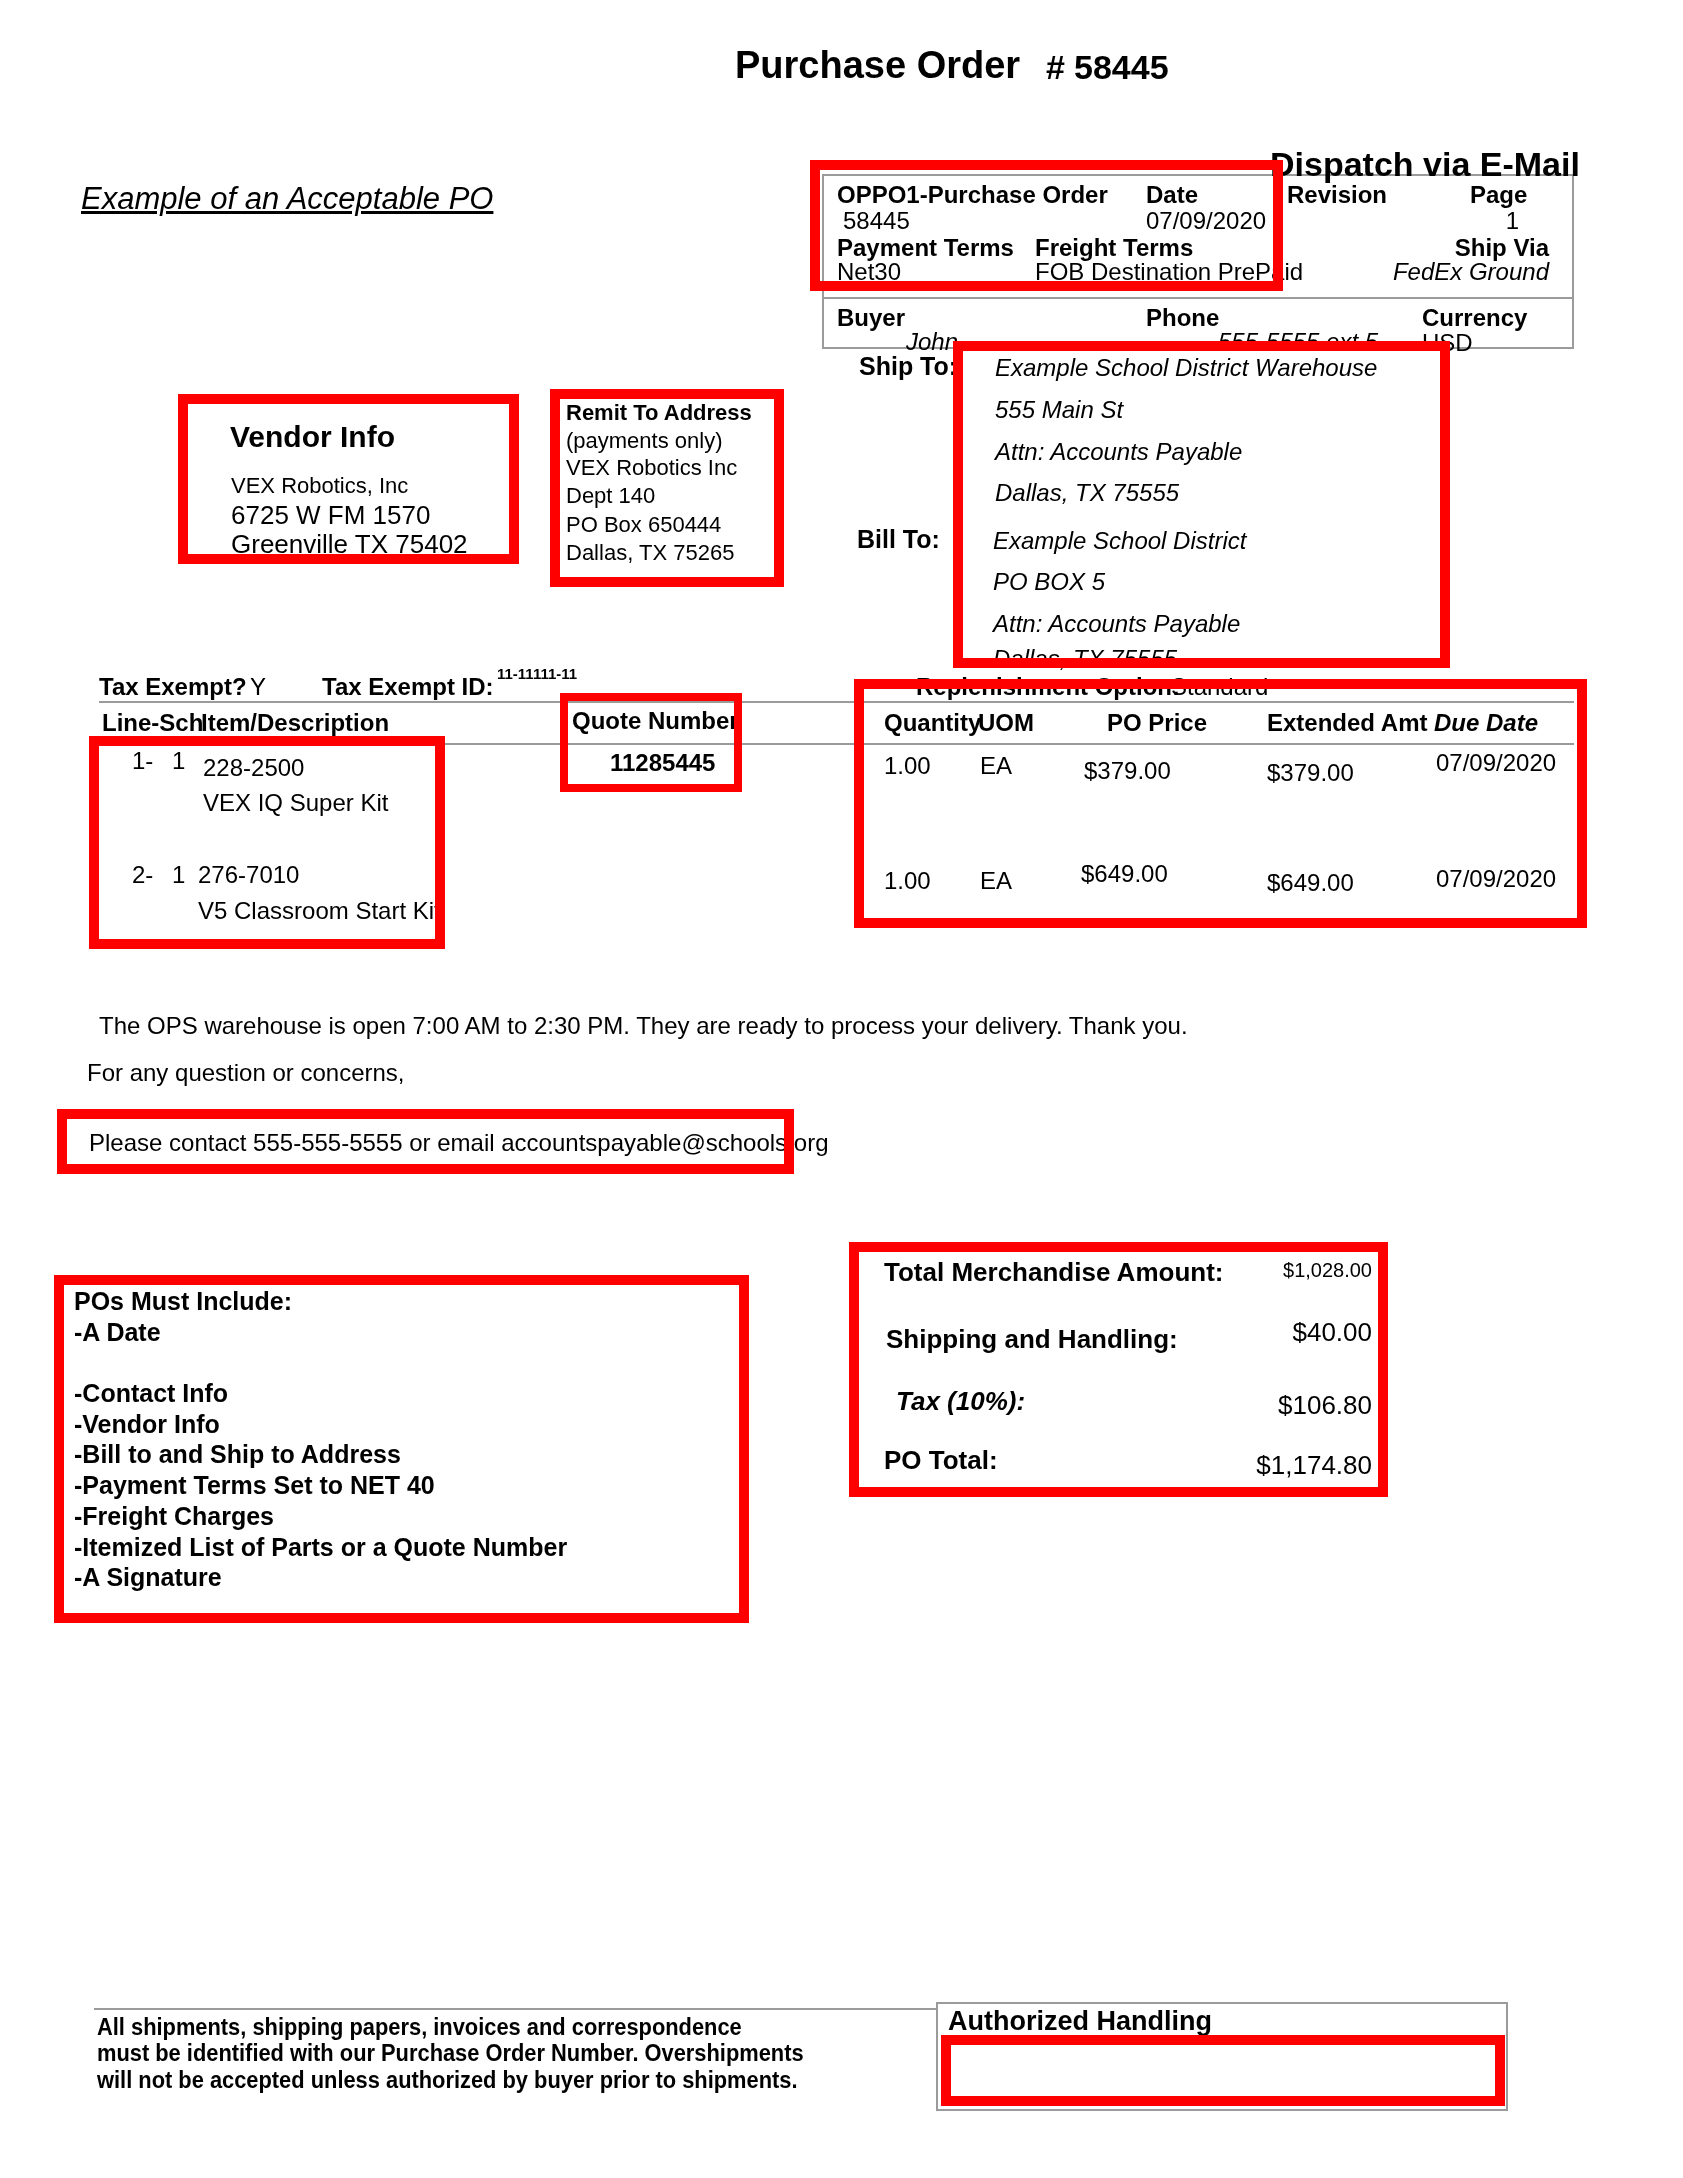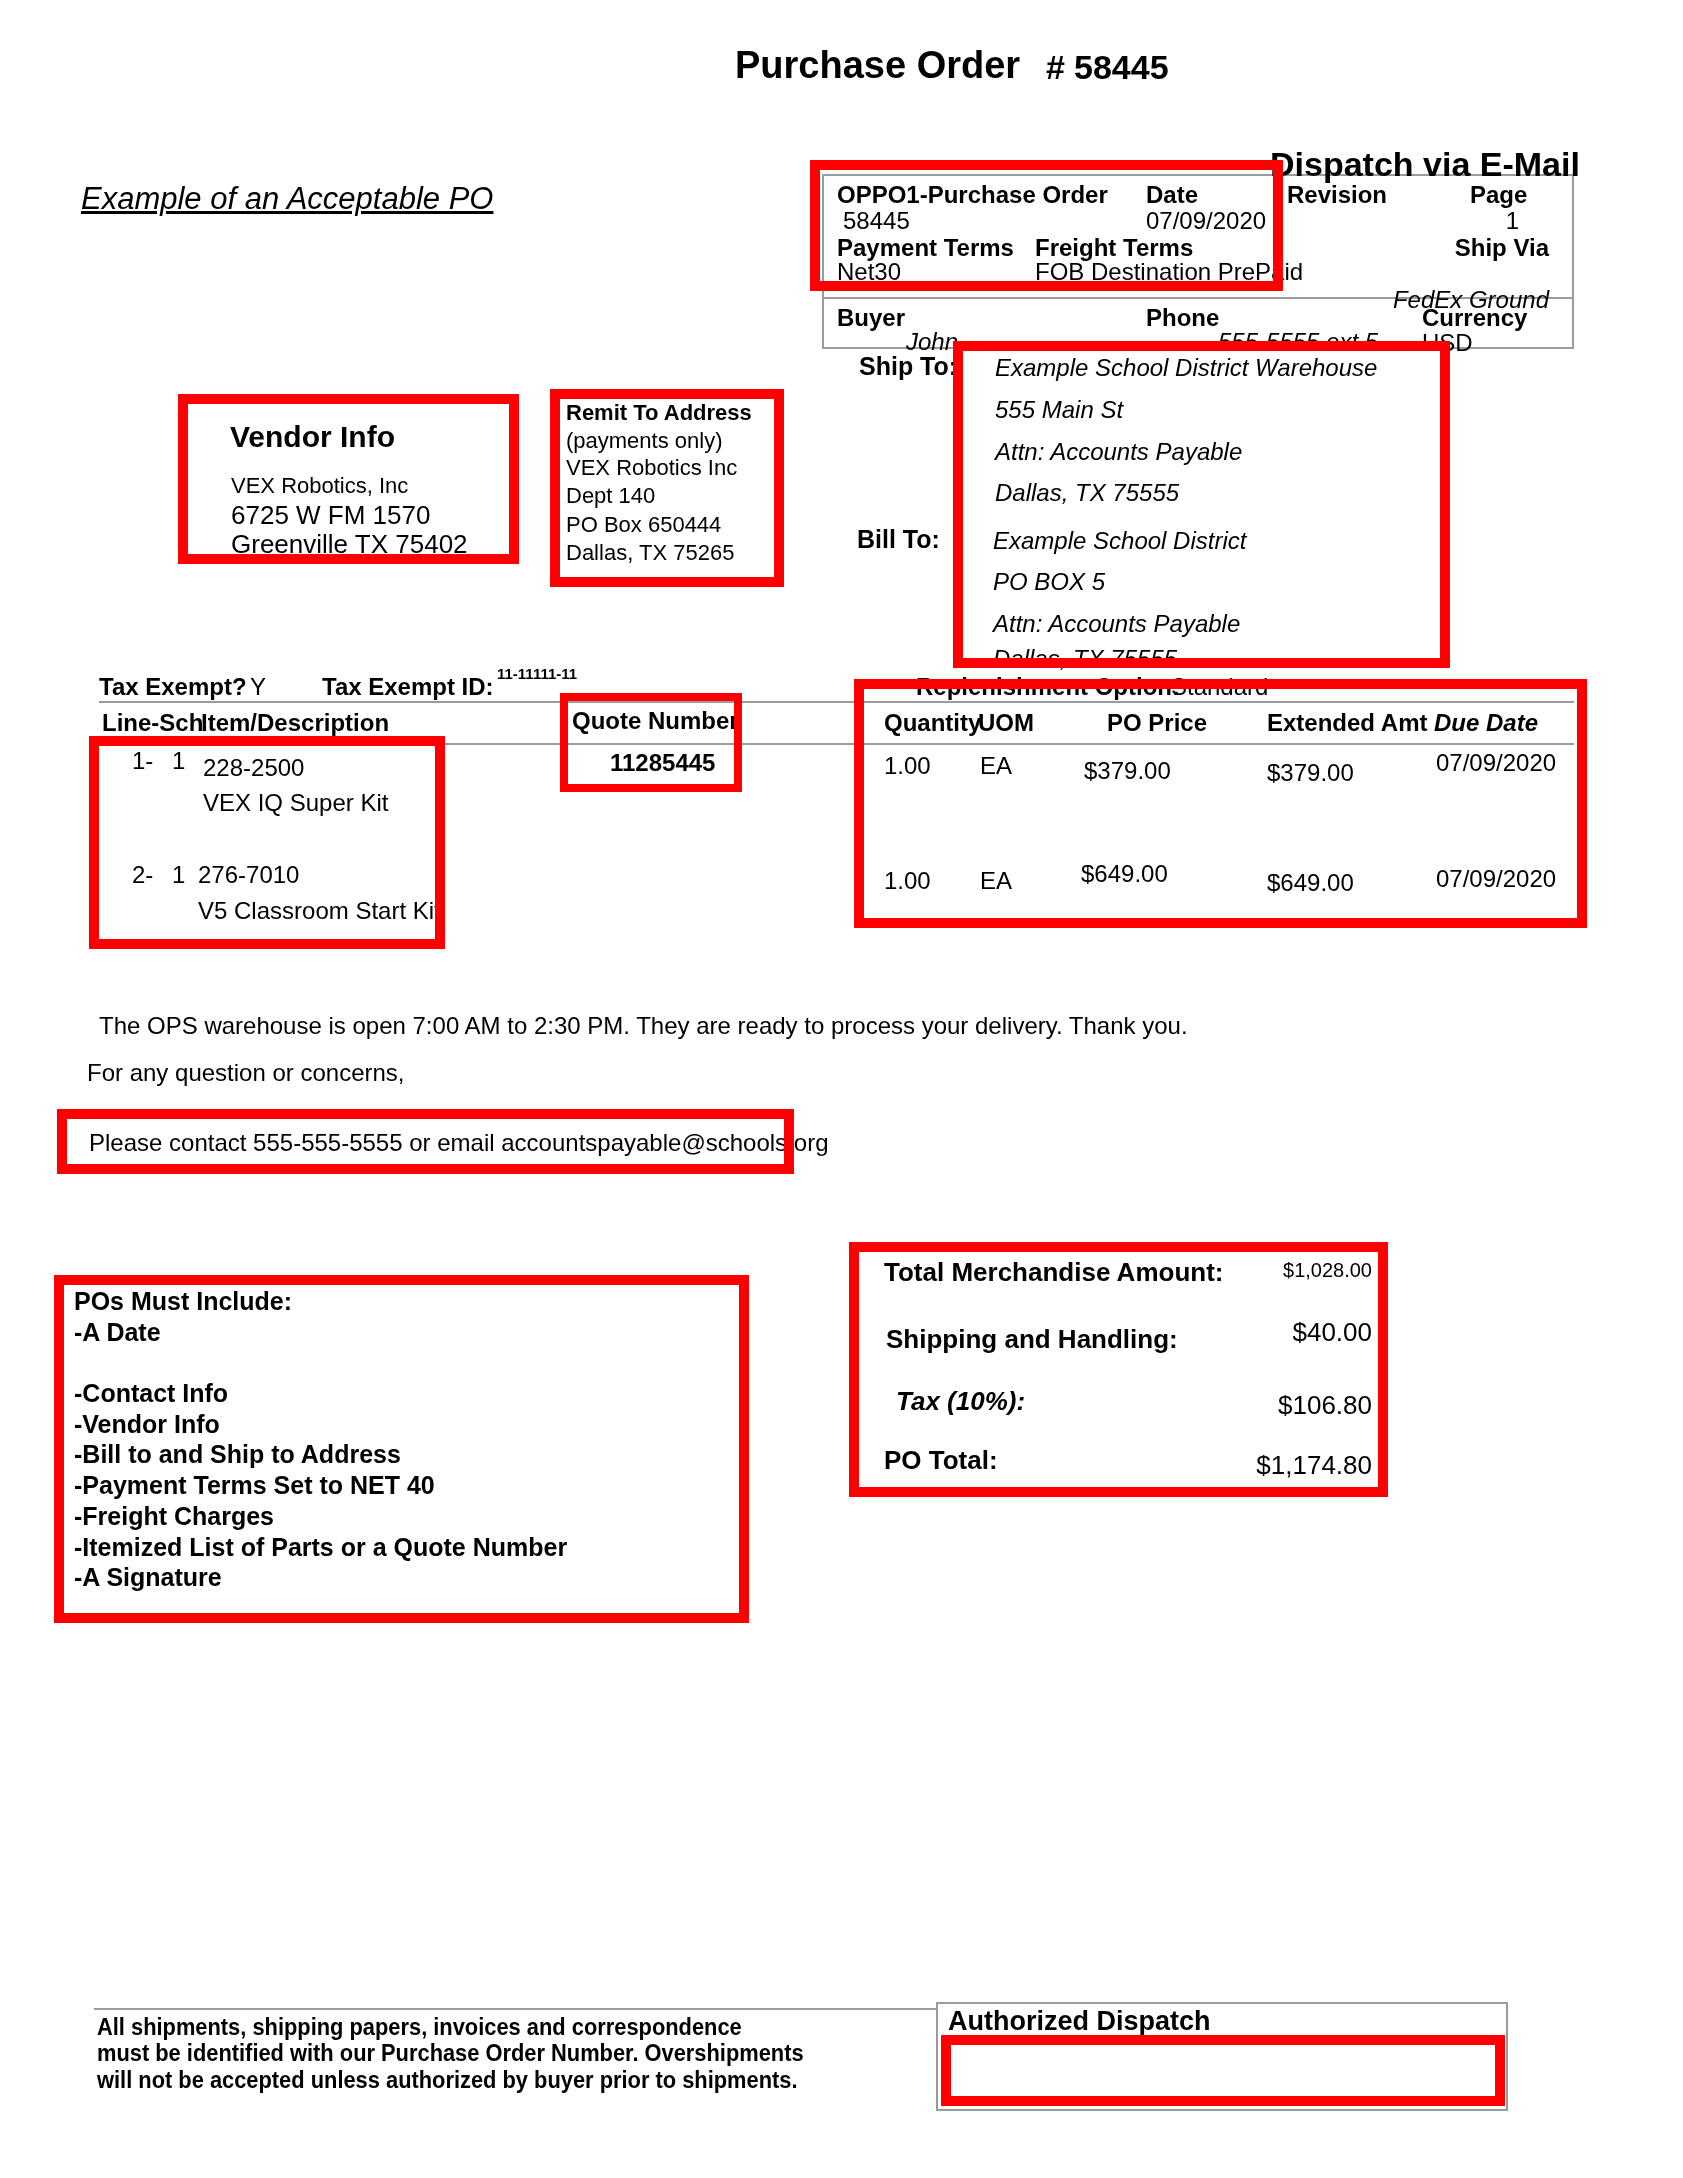--- a/index.html
+++ b/index.html
@@ -39,21 +39,21 @@
   <div class="t" style="left:1146px; top:207px; font-size:24px;">07/09/2020</div>
   <div class="t b" style="left:1287px; top:181px; font-size:24px;">Revision</div>
   <div class="t b" style="left:1470px; top:181px; font-size:24px;">Page</div>
   <div class="t ra" style="left:1455px; top:207px; width:64px; font-size:24px;">1</div>
 
   <div class="t b" style="left:837px; top:234px; font-size:24px;">Payment Terms</div>
   <div class="t" style="left:837px; top:258px; font-size:24px;">Net30</div>
   <div class="t b" style="left:1035px; top:234px; font-size:24px;">Freight Terms</div>
   <div class="t" style="left:1035px; top:258px; font-size:24px;">FOB Destination PrePaid</div>
   <div class="t b ra" style="left:1386px; top:234px; width:163px; font-size:24px;">Ship Via</div>
-  <div class="t i ra" style="left:1376px; top:258px; width:173px; font-size:24px;margin-top:28px;">FedEx Ground</div>
+  <div class="t i ra" style="left:1376px; top:258px; width:173px; font-size:24px;">FedEx Ground</div>
 
   <div class="t b" style="left:837px; top:304px; font-size:24px;">Buyer</div>
   <div class="t i" style="left:906px; top:328px; font-size:24px;">John</div>
   <div class="t b" style="left:1146px; top:304px; font-size:24px;">Phone</div>
   <div class="t i ra" style="left:1218px; top:328px; width:158px; font-size:24px;">555-5555 ext 5</div>
   <div class="t b" style="left:1422px; top:304px; font-size:24px;">Currency</div>
   <div class="t" style="left:1422px; top:329px; font-size:24px;">USD</div>
 
   <div class="redbox" style="left:810px; top:160px; width:473px; height:131px;"></div>
 
@@ -156,17 +156,17 @@
   <div class="t b" style="left:74px; top:1502px; font-size:25px;">-Freight Charges</div>
   <div class="t b" style="left:74px; top:1533px; font-size:25px;">-Itemized List of Parts or a Quote Number</div>
   <div class="t b" style="left:74px; top:1563px; font-size:25px;">-A Signature</div>
 
   <div class="grayline" style="left:94px; top:2008px; width:844px;"></div>
   <div class="t b condensed" style="left:97px; top:2014px; font-size:23px;">All shipments, shipping papers, invoices and correspondence</div>
   <div class="t b condensed" style="left:97px; top:2040px; font-size:23px;">must be identified with our Purchase Order Number. Overshipments</div>
   <div class="t b condensed" style="left:97px; top:2067px; font-size:23px;">will not be accepted unless authorized by buyer prior to shipments.</div>
 
   <div class="graybox" style="left:936px; top:2002px; width:572px; height:109px;"></div>
-  <div class="t b" style="left:948px; top:2006px; font-size:27px;">Authorized Dispatch</div>
+  <div class="t b" style="left:948px; top:2006px; font-size:27px;">Authorized Handling</div>
   <div class="redbox" style="left:941px; top:2035px; width:564px; height:71px;"></div>
 
 </div>
 
 
 </body></html>

